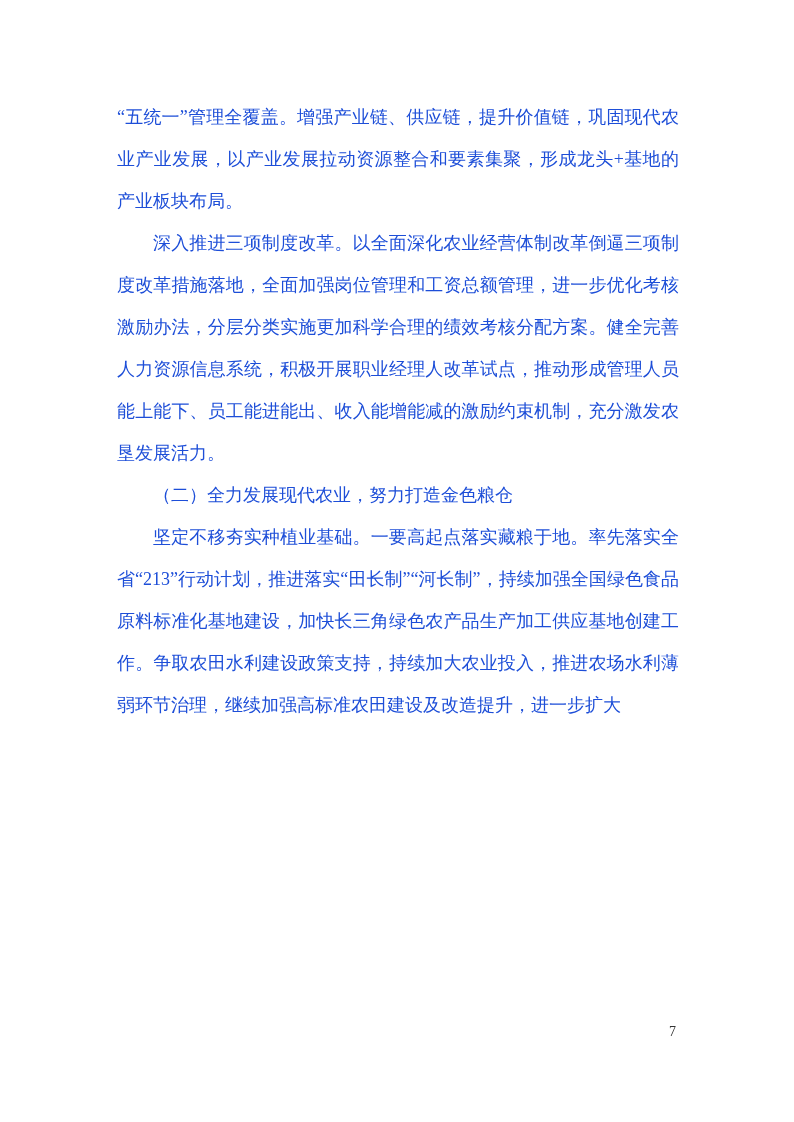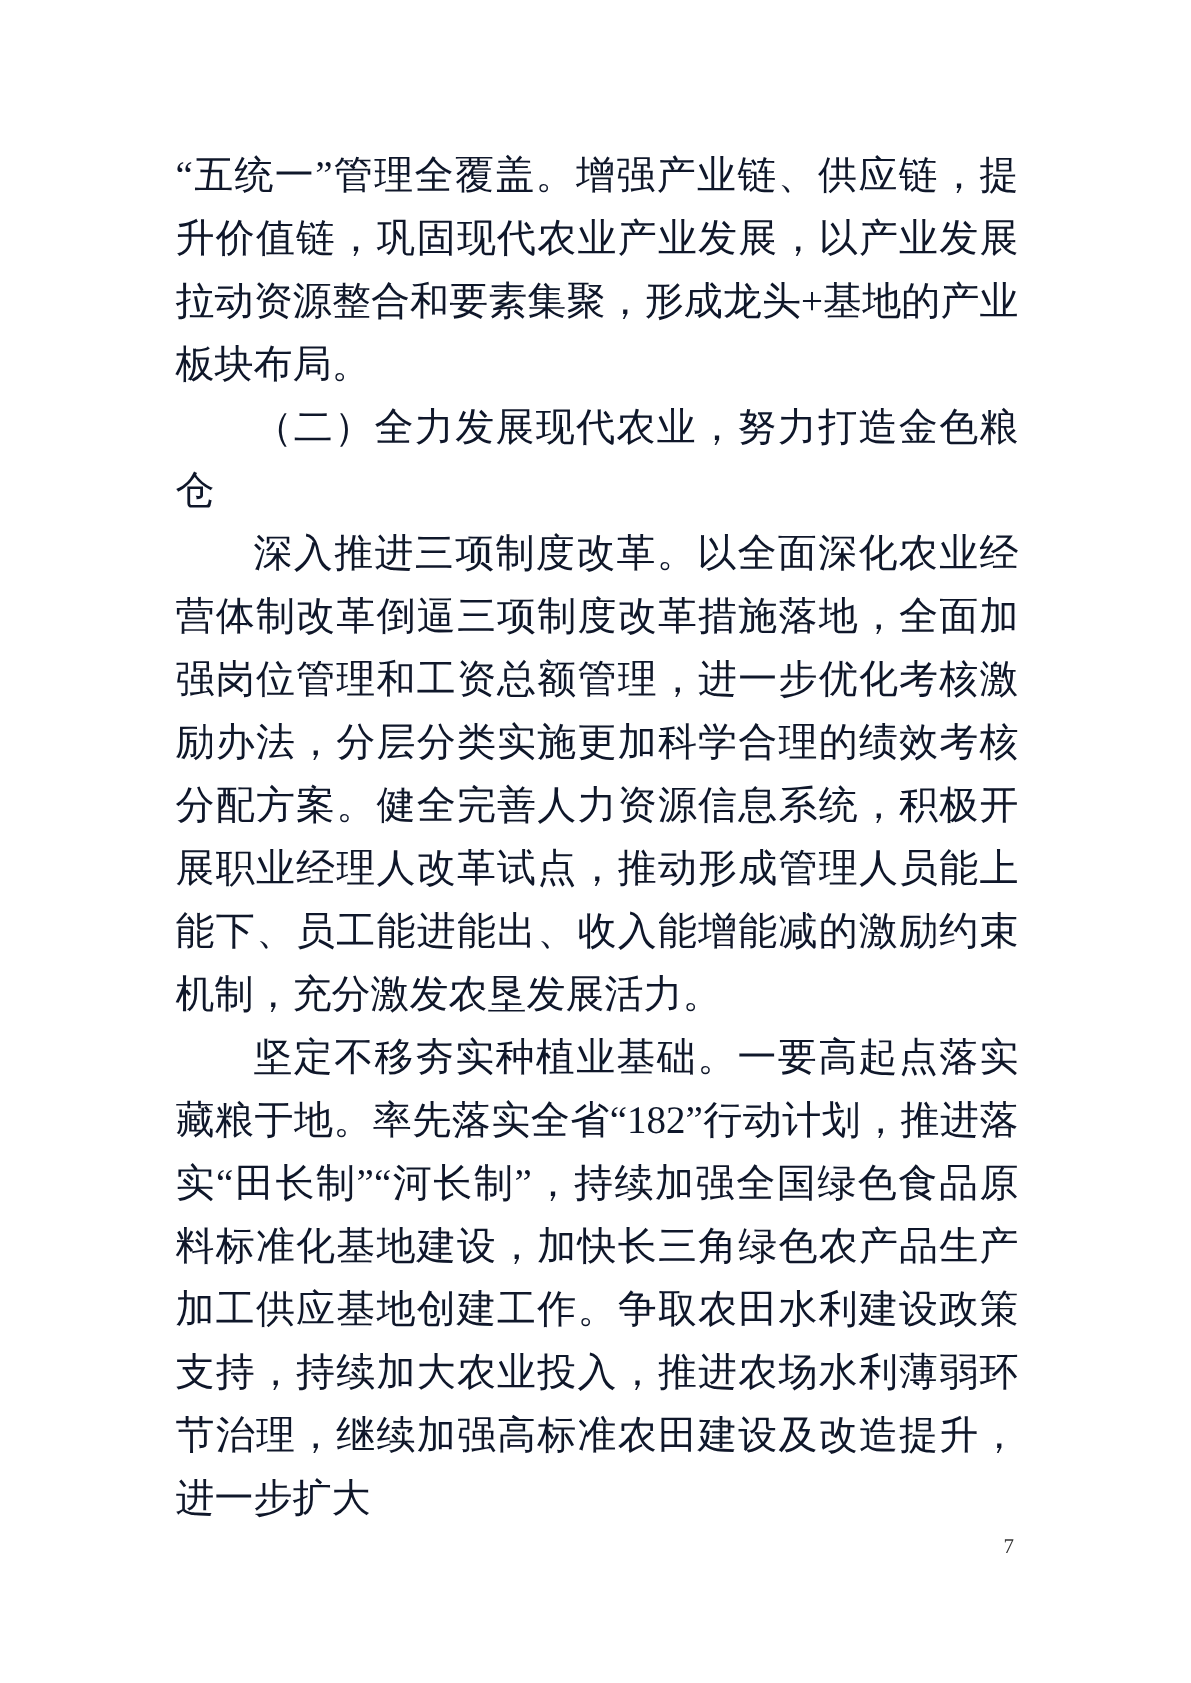--- a/index.html
+++ b/index.html
@@ -20,23 +20,23 @@
     top: 0;
     width: 794px;
     height: 1122px;
     background: #ffffff;
   }
   .text-block {
     position: absolute;
     left: 117px;
     top: 96px;
     width: 562px;
-    font-size: 26px;
+    font-size: 18px;
     line-height: 42px;
-    color: #0f172a;
+    color: #1d4ed8;
     text-align: justify;
     text-justify: inter-ideograph;
   }
   .para {
     margin: 0;
     padding: 0;
     text-indent: 2em;
     word-break: break-all;
   }
   .para.no-indent {
@@ -53,18 +53,18 @@
     line-height: 20px;
     color: #333333;
   }
 </style>
 </head>
 <body>
 
 <div class="page">
   <div class="text-block">
     <p class="para no-indent">“五统一”管理全覆盖。增强产业链、供应链，提升价值链，巩固现代农业产业发展，以产业发展拉动资源整合和要素集聚，形成龙头+基地的产业板块布局。</p>
+    <p class="para">深入推进三项制度改革。以全面深化农业经营体制改革倒逼三项制度改革措施落地，全面加强岗位管理和工资总额管理，进一步优化考核激励办法，分层分类实施更加科学合理的绩效考核分配方案。健全完善人力资源信息系统，积极开展职业经理人改革试点，推动形成管理人员能上能下、员工能进能出、收入能增能减的激励约束机制，充分激发农垦发展活力。</p>
     <p class="para heading">（二）全力发展现代农业，努力打造金色粮仓</p>
-    <p class="para">深入推进三项制度改革。以全面深化农业经营体制改革倒逼三项制度改革措施落地，全面加强岗位管理和工资总额管理，进一步优化考核激励办法，分层分类实施更加科学合理的绩效考核分配方案。健全完善人力资源信息系统，积极开展职业经理人改革试点，推动形成管理人员能上能下、员工能进能出、收入能增能减的激励约束机制，充分激发农垦发展活力。</p>
-    <p class="para">坚定不移夯实种植业基础。一要高起点落实藏粮于地。率先落实全省“182”行动计划，推进落实“田长制”“河长制”，持续加强全国绿色食品原料标准化基地建设，加快长三角绿色农产品生产加工供应基地创建工作。争取农田水利建设政策支持，持续加大农业投入，推进农场水利薄弱环节治理，继续加强高标准农田建设及改造提升，进一步扩大</p>
+    <p class="para">坚定不移夯实种植业基础。一要高起点落实藏粮于地。率先落实全省“213”行动计划，推进落实“田长制”“河长制”，持续加强全国绿色食品原料标准化基地建设，加快长三角绿色农产品生产加工供应基地创建工作。争取农田水利建设政策支持，持续加大农业投入，推进农场水利薄弱环节治理，继续加强高标准农田建设及改造提升，进一步扩大</p>
   </div>
   <div class="page-number">7</div>
 </div>
 
 </body></html>

